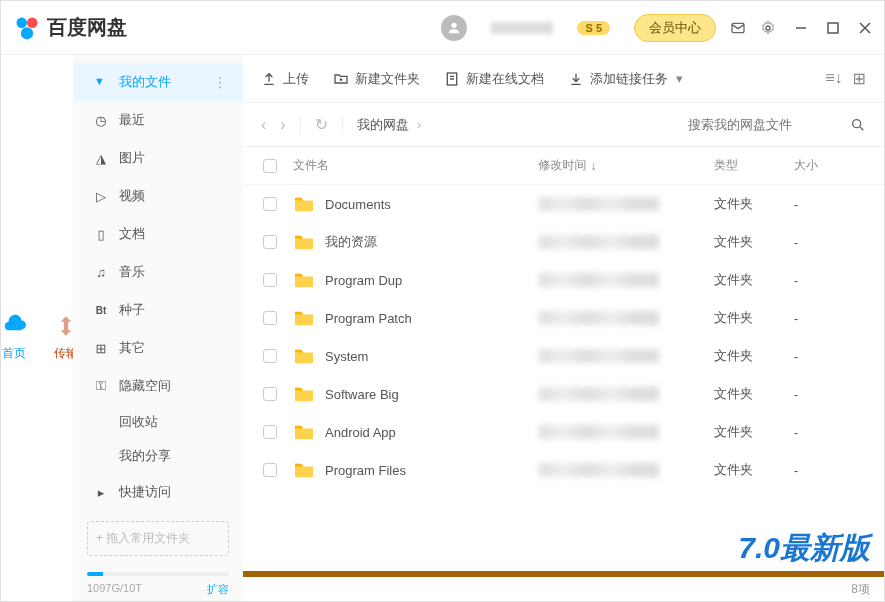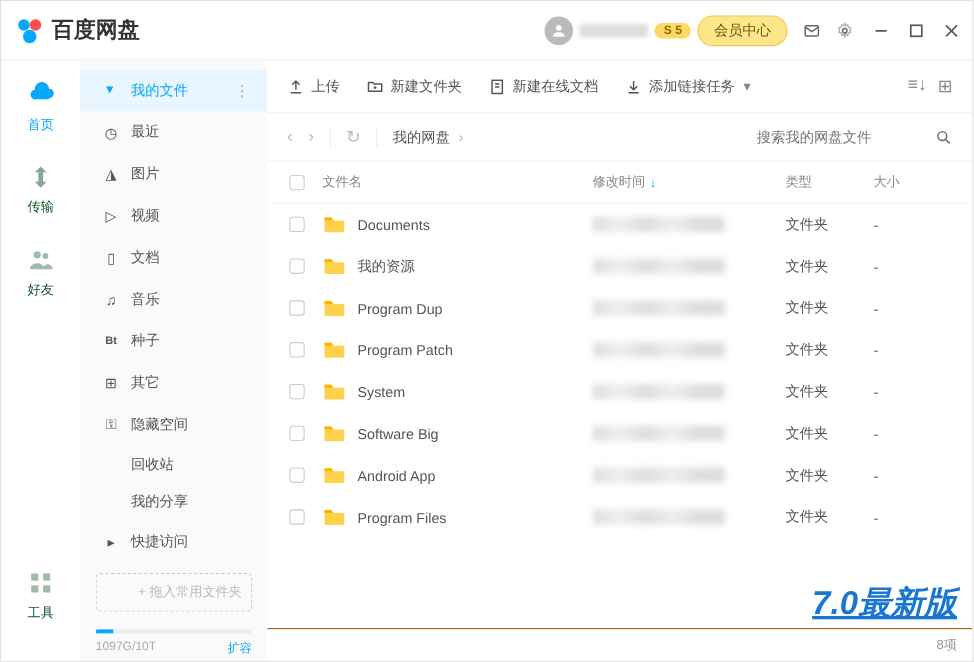--- a/index.html
+++ b/index.html
@@ -4,49 +4,49 @@
   <style>
     * { margin: 0; padding: 0; box-sizing: border-box; font-family: "Microsoft YaHei", sans-serif; }
     body { width: 885px; height: 602px; background: #fff; border: 1px solid #e0e0e0; position: relative; overflow: hidden; }
     
     
     .titlebar { height: 54px; display: flex; align-items: center; padding: 0 12px; border-bottom: 1px solid #f0f0f0; }
     .logo-wrap { display: flex; align-items: center; gap: 6px; }
     .logo-icon { width: 28px; height: 28px; }
     .logo-text { font-size: 20px; font-weight: bold; color: #333; }
     .titlebar-spacer { flex: 1; }
-    .user-area { display: flex; align-items: center; gap: 6px; }
+    .user-area { display: flex; align-items: center; gap: 24px; }
     .avatar { width: 26px; height: 26px; border-radius: 50%; background: #bbb; display: flex; align-items: center; justify-content: center; }
     .user-name-blur { width: 62px; height: 12px; background: #ddd; filter: blur(2px); }
     .s-badge { background: #ffd966; border-radius: 10px; padding: 1px 8px; font-size: 11px; color: #8a6d00; font-weight: bold; display:flex; align-items:center; gap:2px;}
     .member-btn { background: #fde68a; border: 1px solid #f0c94c; border-radius: 14px; padding: 4px 14px; font-size: 13px; color: #6b5200; cursor: pointer; }
     .title-icons { display: flex; gap: 14px; margin-left: 14px; align-items: center; }
     .title-icon { width: 16px; height: 16px; cursor: pointer; color: #666; }
     .win-controls { display: flex; gap: 18px; margin-left: 18px; }
     .win-btn { width: 14px; height: 14px; cursor: pointer; color: #555; }
 
     
     .main { display: flex; height: calc(100% - 54px); }
     
     
-    .rail { width: 72px; display: flex; flex-direction: column; align-items: center; padding-top: 18px; gap: 26px; }
-    .rail-item { display: flex; flex-direction: column; align-items: center; gap: 6px; cursor: pointer; color: #14532d; font-size: 12px; }
+    .rail { width: 72px; display: flex; flex-direction: row; align-items: center; padding-top: 18px; gap: 26px; }
+    .rail-item { display: flex; flex-direction: column; align-items: center; gap: 6px; cursor: pointer; color: #c2410c; font-size: 12px; }
     .rail-item.active { color: #06a7ff; }
     .rail-icon { width: 26px; height: 26px; }
     .rail-bottom { margin-top: auto; margin-bottom: 35px; }
 
     
     .sidebar { width: 170px; background: #fafafa; display: flex; flex-direction: column; padding-top: 8px; position: relative; }
     .side-item { display: flex; align-items: center; gap: 10px; padding: 10px 16px 10px 20px; cursor: pointer; color: #555; font-size: 13px; }
     .side-item.active { background: #eaf6ff; color: #06a7ff; justify-content: space-between; }
     .side-item.expanded .chev { transform: rotate(90deg); }
     .side-icon { width: 16px; height: 16px; flex-shrink: 0; display:flex; align-items:center; justify-content:center; }
     .side-sub { padding-left: 46px; padding-top:8px; padding-bottom:8px; font-size: 13px; color: #555; cursor: pointer; }
     .side-item .more { margin-left: auto; color: #aaa; font-size: 14px; }
-    .drag-box { margin: 10px 14px; border: 1px dashed #ccc; border-radius: 4px; padding: 8px; text-align: right; font-size: 12px; color: #bbb; }
+    .drag-box { margin: 10px 14px; border: 1px dashed #ccc; border-radius: 4px; padding: 8px; text-align: left; font-size: 12px; color: #bbb; }
     .storage-bar { margin: 6px 14px 2px; height: 4px; background: #eee; border-radius: 2px; overflow: hidden; }
     .storage-fill { height: 100%; width: 11%; background: #06a7ff; }
     .storage-row { display: flex; justify-content: space-between; padding: 4px 14px 10px; font-size: 11px; color: #aaa; }
     .storage-row .expand { color: #06a7ff; cursor: pointer; }
 
     
     .content { flex: 1; display: flex; flex-direction: column; position: relative; }
     .toolbar { height: 48px; display: flex; align-items: center; padding: 0 18px; gap: 24px; border-bottom: 1px solid #f0f0f0; justify-content: space-between; }
     .tool-btn { display: flex; align-items: center; gap: 6px; font-size: 13px; color: #555; cursor: pointer; }
     .tool-icon { width: 16px; height: 16px; }
@@ -68,22 +68,22 @@
     .tbody { flex: 1; overflow: auto; }
     .trow { display: flex; align-items: center; padding: 10px 20px; font-size: 13px; color: #555; }
     .chk { width: 14px; height: 14px; border: 1px solid #ccc; border-radius: 3px; margin-right: 16px; cursor: pointer; }
     .folder-cell { flex: 1.4; display: flex; align-items: center; gap: 10px; }
     .folder-icon { width: 22px; height: 18px; }
     .date-cell { flex: 1; }
     .date-blur { width: 120px; height: 14px; background: linear-gradient(90deg, #ddd 0%, #eee 20%, #ddd 40%, #eee 60%, #ddd 80%); filter: blur(3px); }
     .type-cell { width: 80px; }
     .size-cell { width: 70px; }
     
-    .footer { position: absolute; bottom: 0; right: 0; left: 0; height: 30px; display: flex; align-items: center; justify-content: flex-end; padding: 0 14px; font-size: 12px; color: #999; border-top: 1px solid #a16207; background:#fff;}
-    .watermark { position: absolute; bottom: 32px; right: 14px; font-size: 30px; font-weight: bold; font-style: italic; color: #1976d2; text-decoration: underline; }
+    .footer { position: absolute; bottom: 0; right: 0; left: 0; height: 30px; display: flex; align-items: center; justify-content: flex-end; padding: 0 14px; font-size: 12px; color: #999; border-top: 6px solid #a16207; background:#fff;}
+    .watermark { position: absolute; bottom: 32px; right: 14px; font-size: 30px; font-weight: bold; font-style: italic; color: #1976d2; }
     .sort-arrow { color:#06a7ff; font-size:12px;}
   </style>
 </head>
 <body>
 
 <div class="titlebar">
   <div class="logo-wrap">
     <svg class="logo-icon" viewBox="0 0 32 32">
         <circle cx="10" cy="10" r="6" fill="#06a7ff"></circle>
         <circle cx="22" cy="10" r="6" fill="#ff4d4d"></circle>

